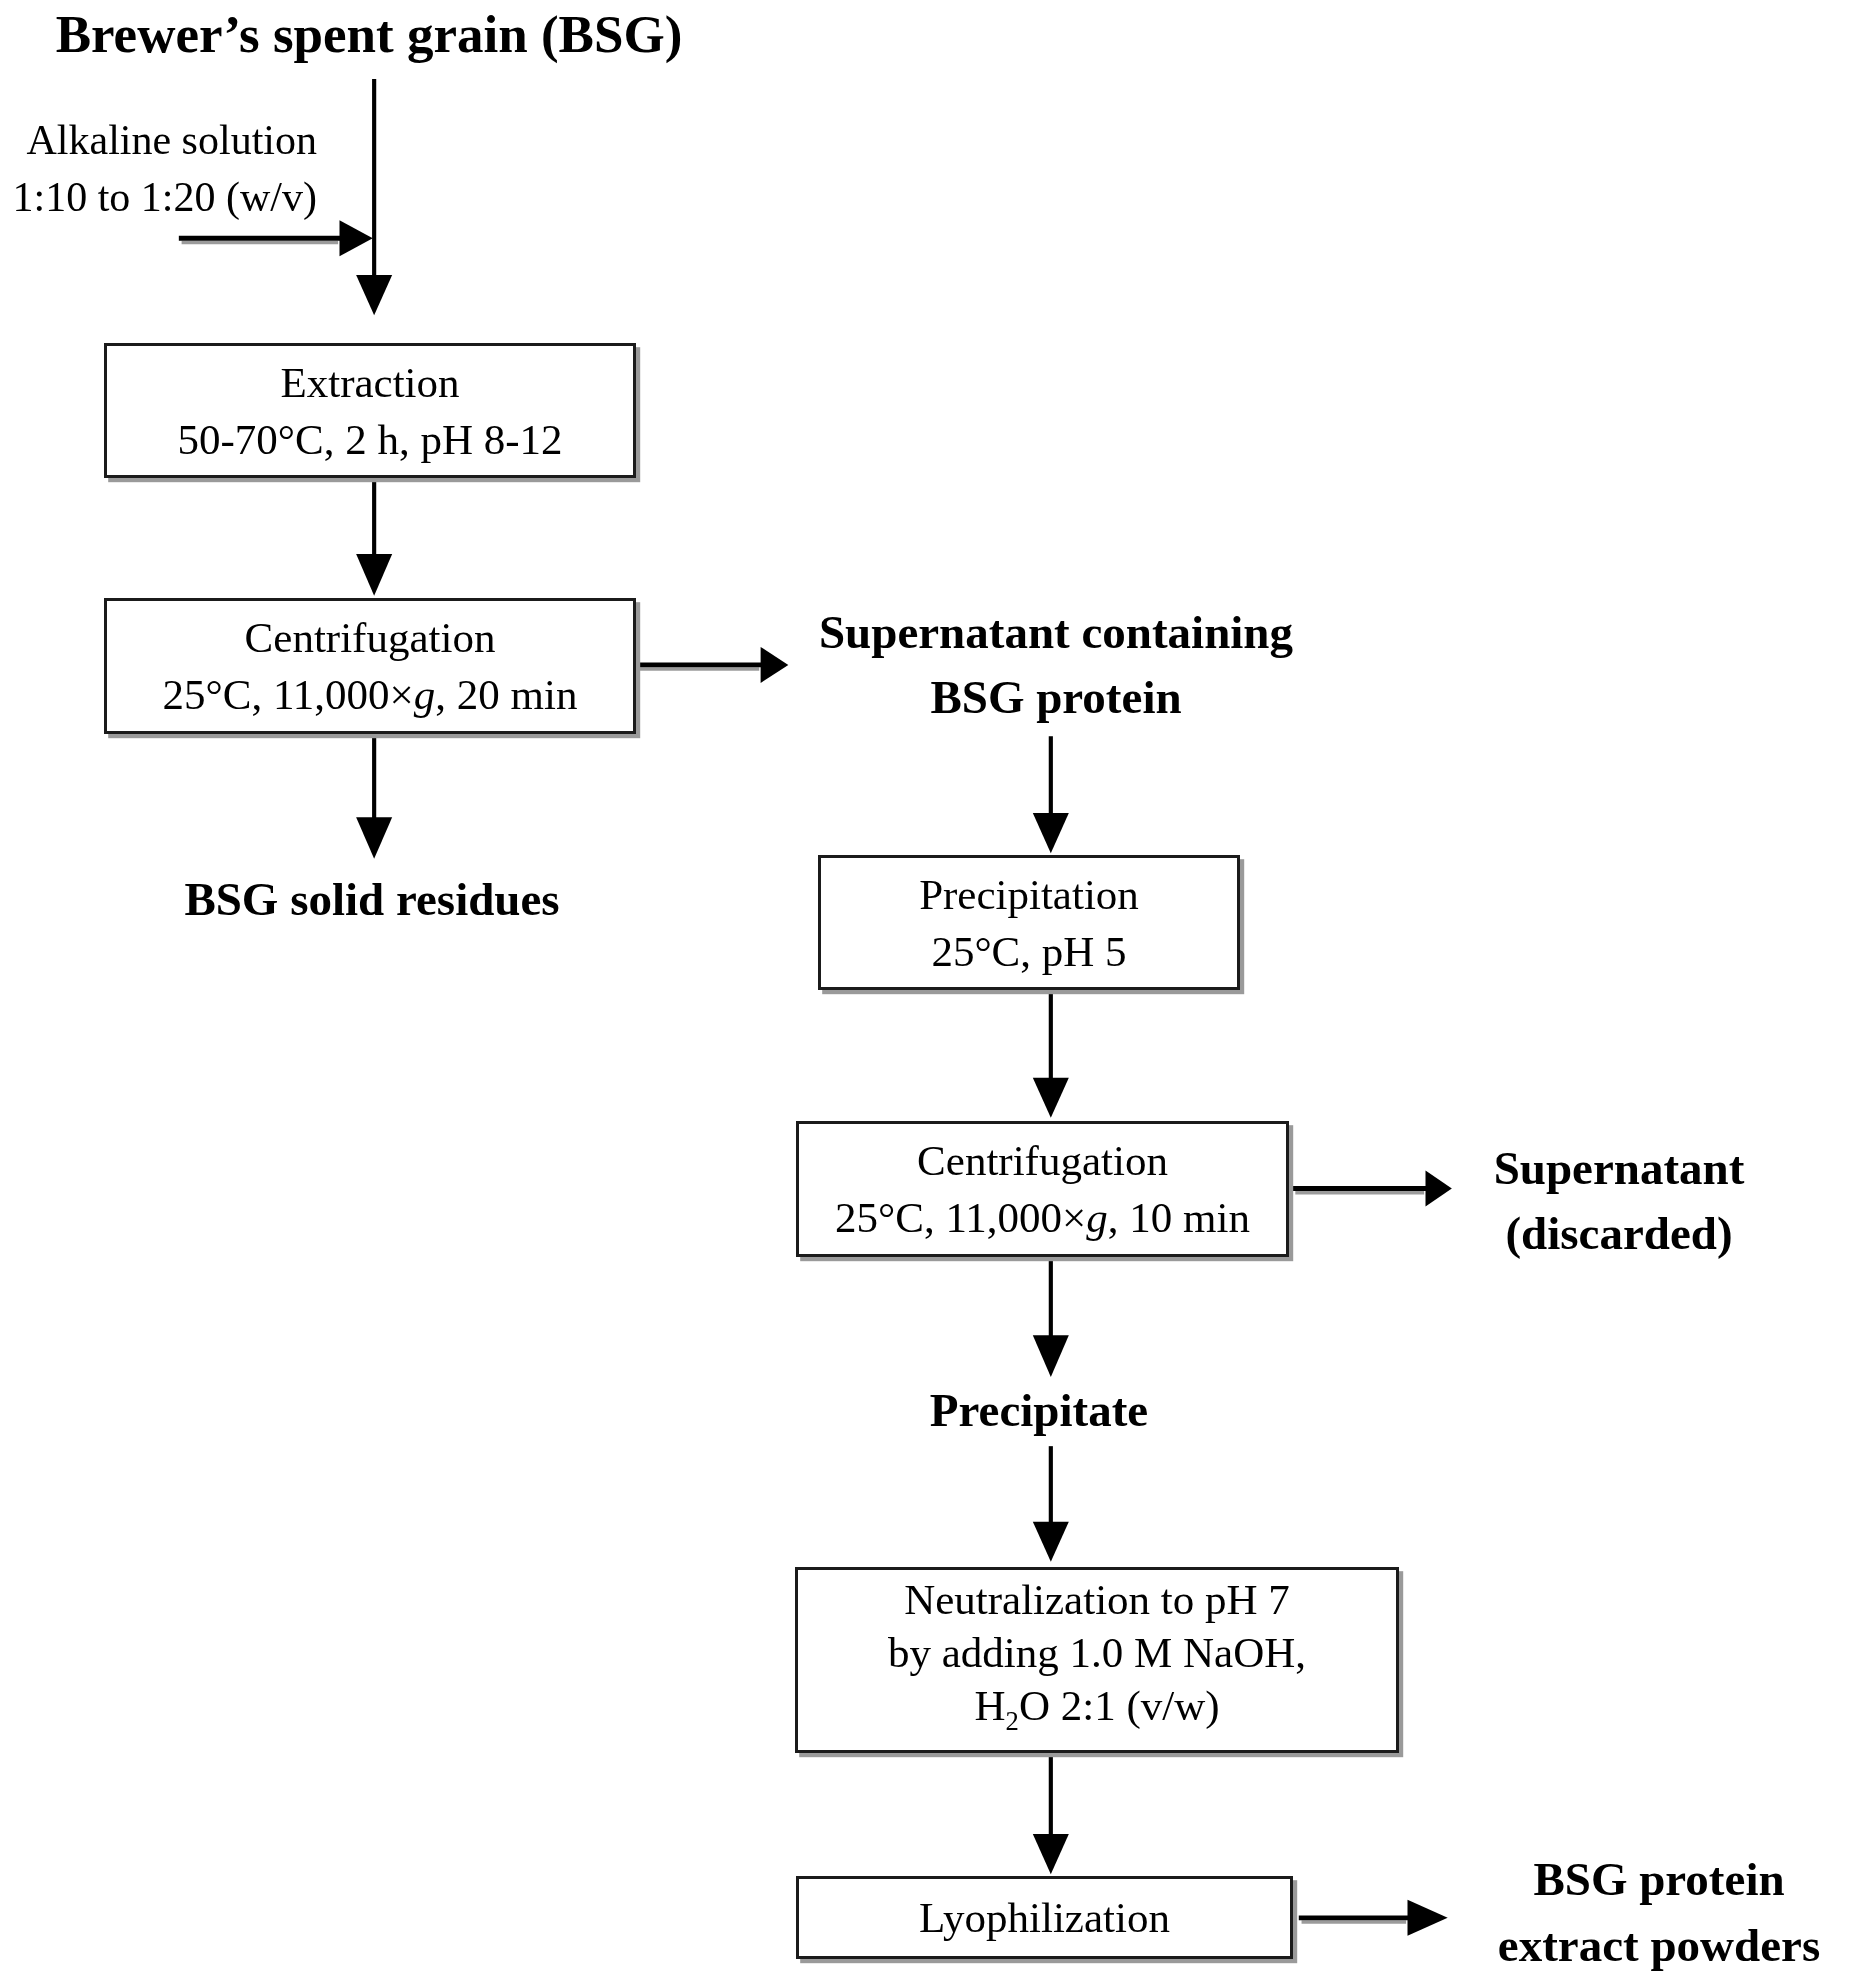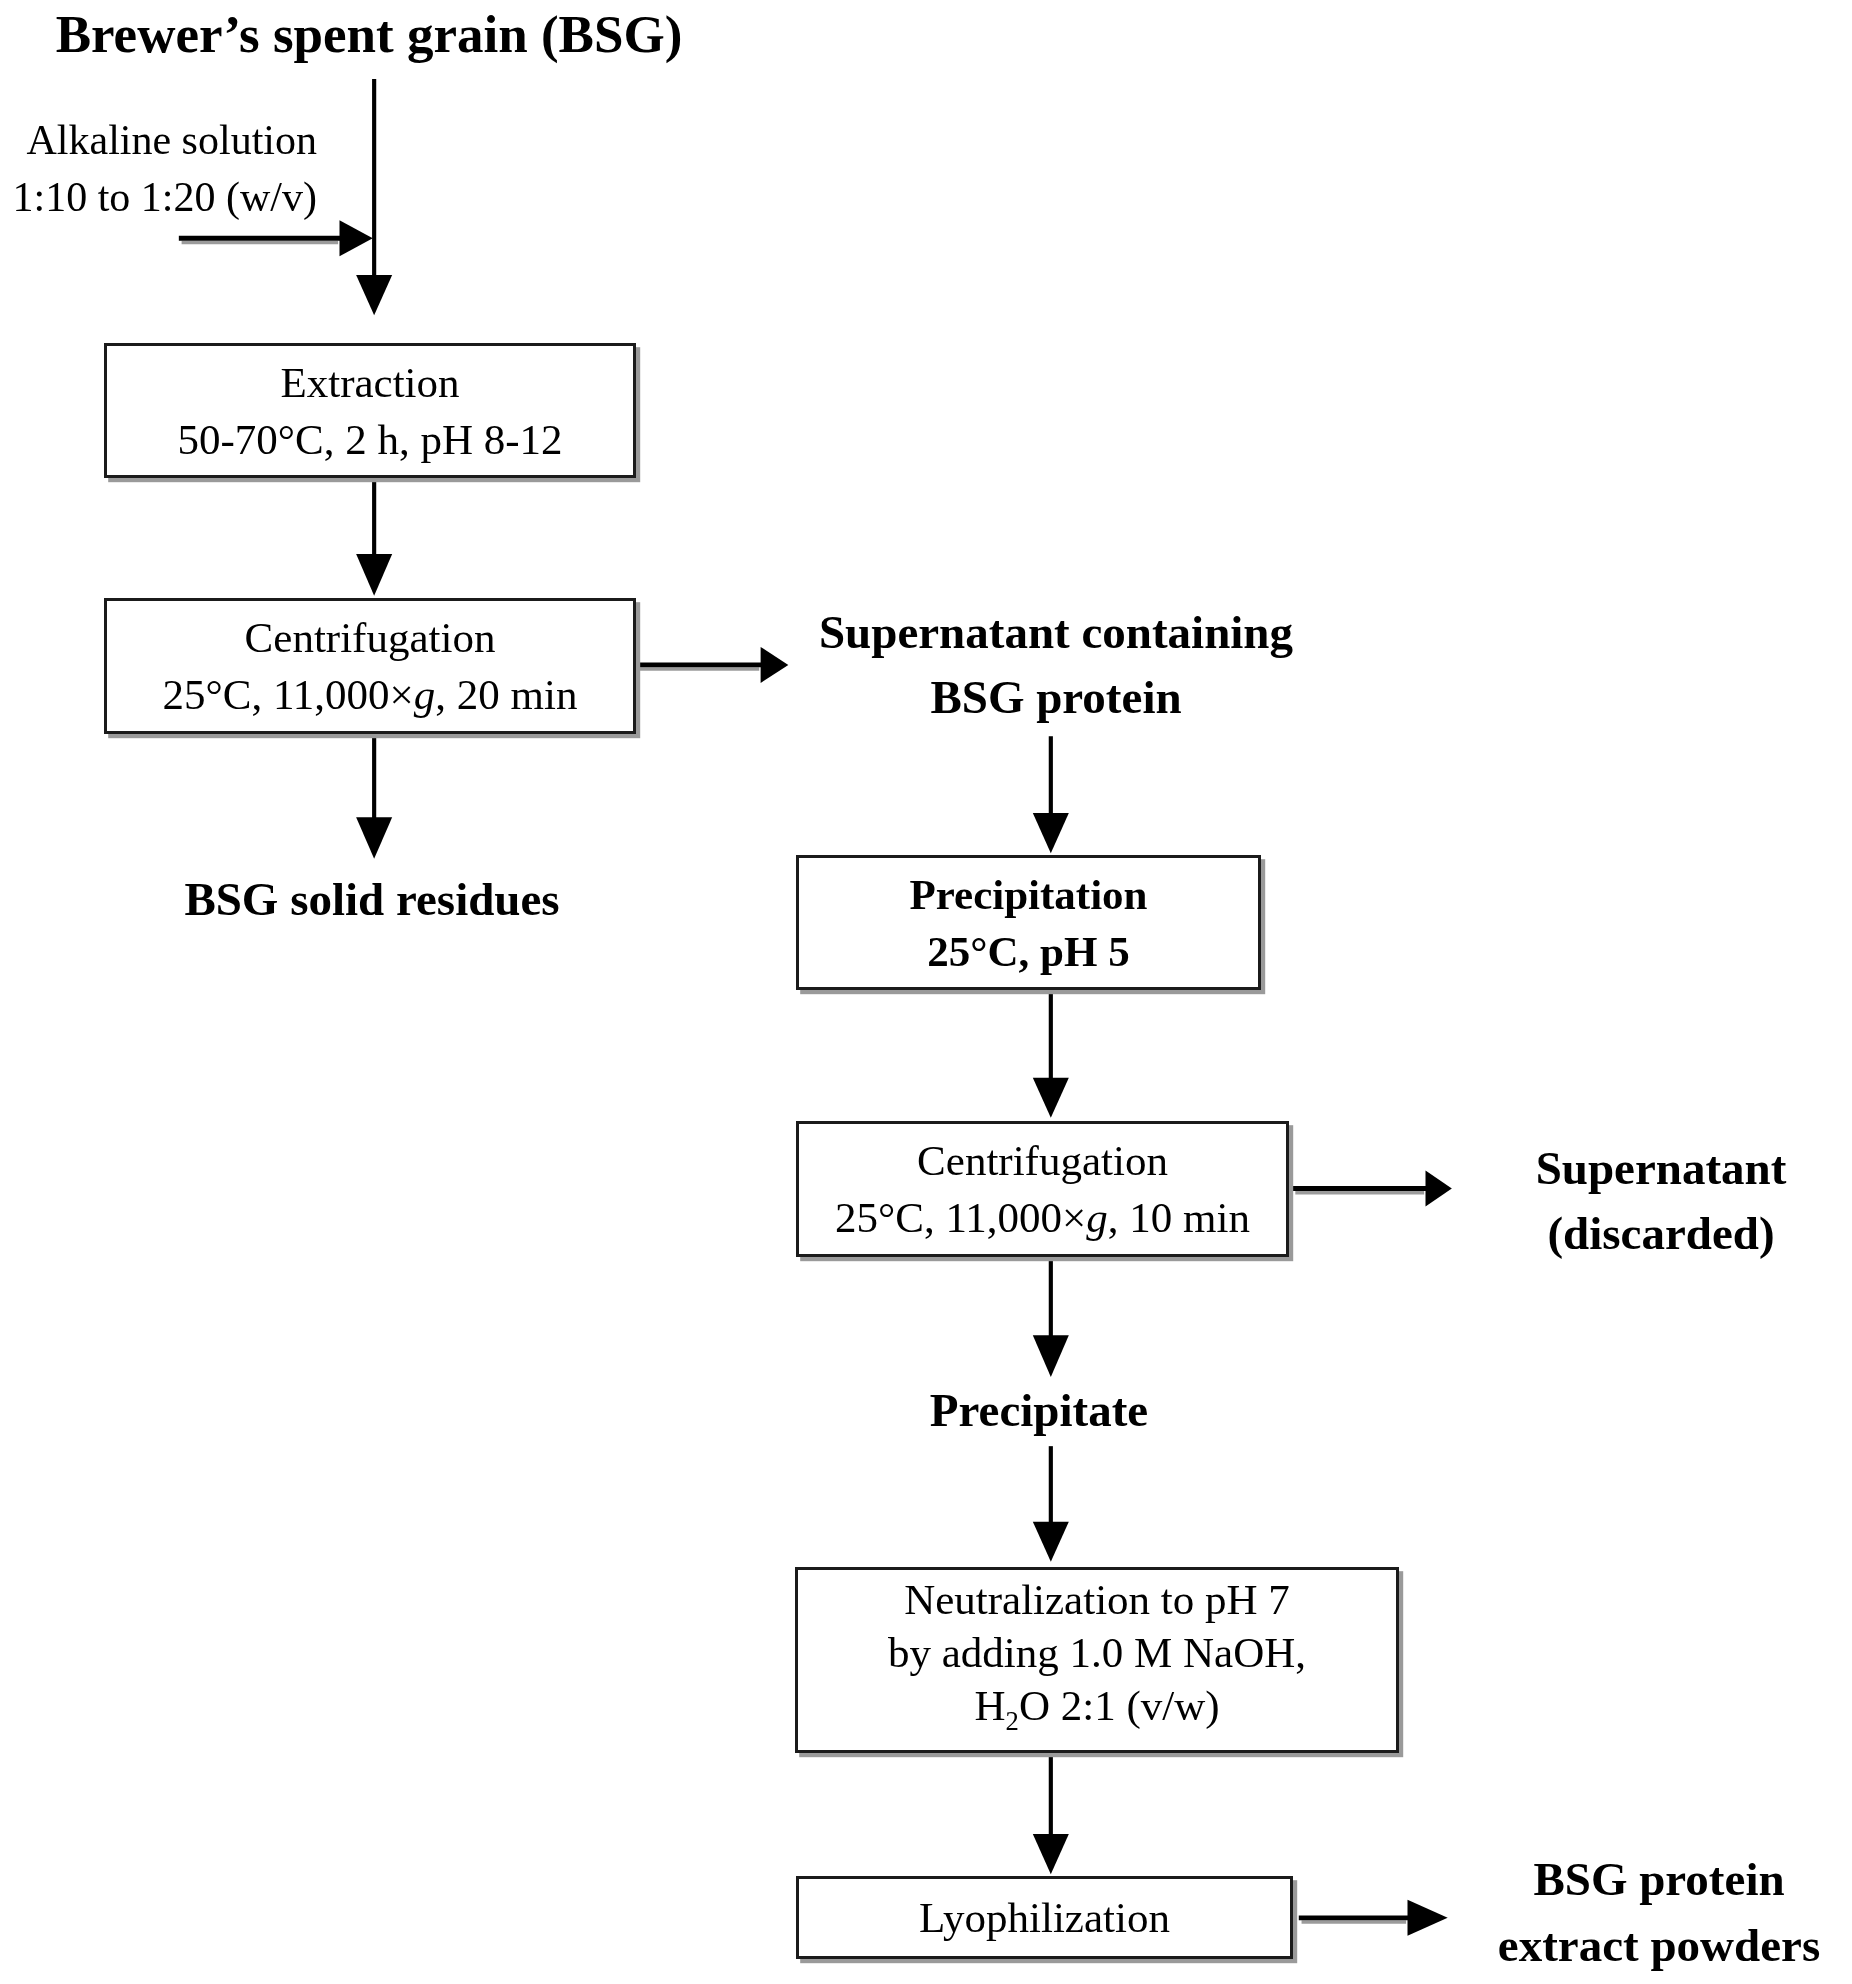--- a/index.html
+++ b/index.html
@@ -131,31 +131,31 @@
     <div><span>25°C, 11,000×</span><span class="ital">g</span><span>, 20 min</span></div>
   </div>
 
   <div class="flow-label" style="left:1056px; top:600px;">
     <div>Supernatant containing</div>
     <div>BSG protein</div>
   </div>
 
   <div class="flow-label" style="left:372px; top:867px;">BSG solid residues</div>
 
-  <div class="box" style="left:796px; top:855px; width:465px; height:135px;font-weight:bold;">
+  <div class="box" style="left:818px; top:855px; width:422px; height:135px;">
     <div>Precipitation</div>
     <div>25°C, pH 5</div>
   </div>
 
   <div class="box" style="left:796px; top:1121px; width:493px; height:136px;">
     <div>Centrifugation</div>
     <div><span>25°C, 11,000×</span><span class="ital">g</span><span>, 10 min</span></div>
   </div>
 
-  <div class="flow-label" style="left:1661px; top:1136px;">
+  <div class="flow-label" style="left:1619px; top:1136px;">
     <div>Supernatant</div>
     <div>(discarded)</div>
   </div>
 
   <div class="flow-label" style="left:1039px; top:1378px;">Precipitate</div>
 
   <div class="box three" style="left:795px; top:1567px; width:604px; height:186px;">
     <div>Neutralization to pH 7</div>
     <div>by adding 1.0 M NaOH,</div>
     <div><span>H</span><sub>2</sub><span>O 2:1 (v/w)</span></div>

